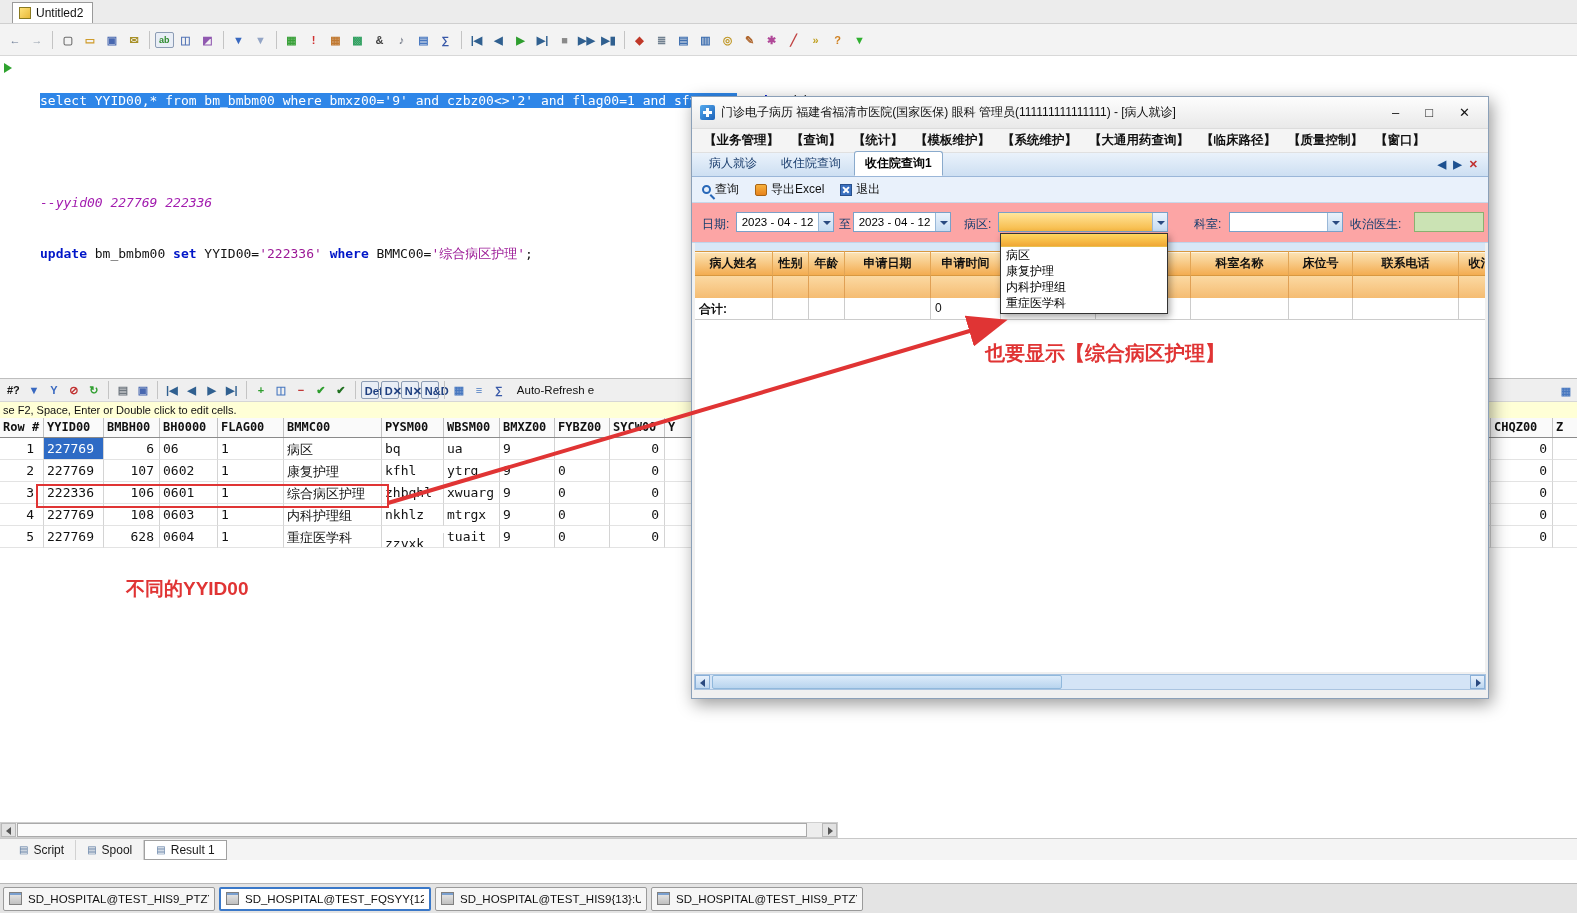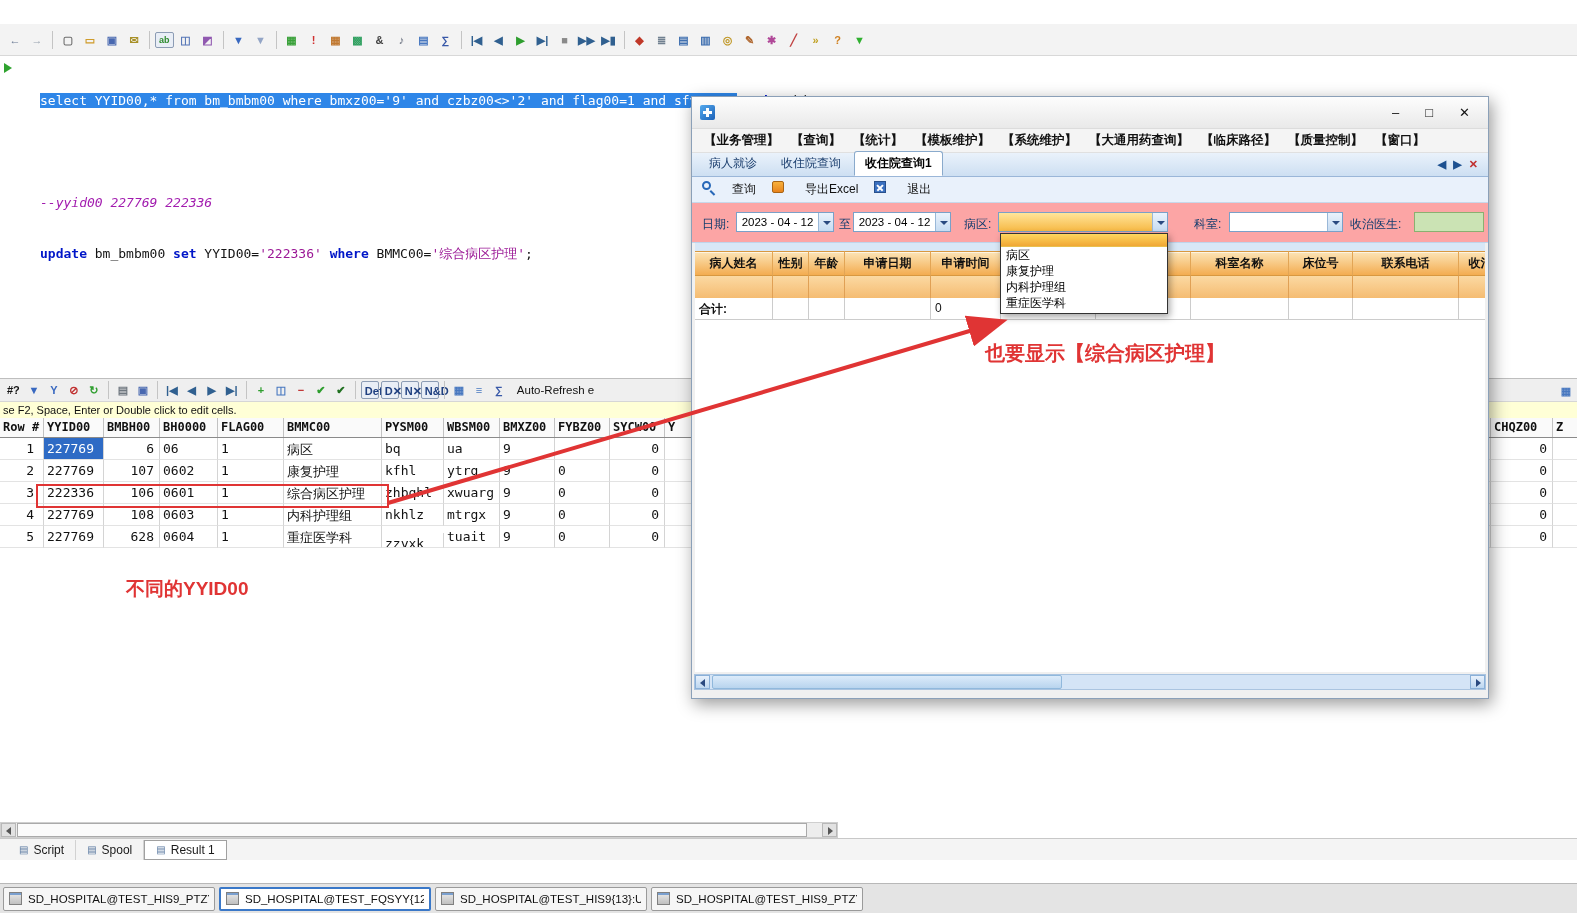--- a/index.html
+++ b/index.html
@@ -86,21 +86,21 @@
     display:flex; align-items:flex-end; padding:0 6px; }
   .wtabs-tabs { display:flex; align-items:flex-end; }
   .wtab { font-size:12px; color:#1c3f6e; padding:3px 10px; margin-right:2px; border:1px solid transparent; }
   .wtab.active { background:#fff; color:#000; font-weight:bold; border:1px solid #8aaacc; border-bottom-color:#fff;
     border-radius:3px 3px 0 0; }
   .wtabs-nav { margin-left:auto; align-self:center; display:flex; gap:7px; font-size:11px; color:#1c5090;
     padding-right:4px; font-weight:bold; }
   .wtabs-nav .closeg { color:#c03030; }
   .wtool { height:26px; background:#e9f1fb; border-bottom:1px solid #c8d8ea; display:flex; align-items:center;
     gap:16px; padding:0 10px; font-size:12px; }
-  .wtool-btn { display:flex; gap:21px; }
+  .wtool-btn { display:flex; align-items:center; gap:4px; }
   .ic-mag { width:9px; height:9px; border:2px solid #2868b8; border-radius:50%; position:relative; }
   .ic-mag:after { content:""; position:absolute; left:7px; top:7px; width:6px; height:2px; background:#2868b8;
     transform:rotate(45deg); transform-origin:0 0; }
   .ic-xls { width:12px; height:12px; background:linear-gradient(#f7b13c,#e8831c); border:1px solid #a86414; border-radius:2px; }
   .ic-exit { width:12px; height:12px; background:#3a70c0; border:1px solid #28508c; position:relative; }
   .ic-exit:before,.ic-exit:after { content:""; position:absolute; left:1px; top:4.5px; width:8px; height:1.6px; background:#fff; }
   .ic-exit:before { transform:rotate(45deg); }
   .ic-exit:after { transform:rotate(-45deg); }
 
   .wfilter { height:40px; background:#fca5a5; border-bottom:1px solid #c0d4ea; position:relative;
@@ -179,20 +179,26 @@
   .tbtn.active { background:#fff; border:2px solid #3a78c8; }
   .tbtn-icon { width:13px; height:13px; background:linear-gradient(#e8e8e8,#c0c0c0); border:1px solid #808080;
     box-shadow:inset 0 2px 0 #7aa0d0; flex:none; }
   .tbtn-label { overflow:hidden; white-space:nowrap; }
 </style>
 </head>
 <body>
 
 <div id="root">
 
+  <div class="top-tabbar">
+    <div class="etab">
+      <span class="etab-icon"></span>
+      <span>Untitled2</span>
+    </div>
+  </div>
 
   <div class="main-toolbar">
     <div class="ticons">
         <div class="ticon" style="color: rgb(106, 122, 148);">←</div>
         <div class="ticon" style="color: rgb(154, 164, 176);">→</div>
         <div class="tsep"></div>
         <div class="ticon" style="color: rgb(112, 112, 112);">▢</div>
         <div class="ticon" style="color: rgb(207, 156, 44);">▭</div>
         <div class="ticon" style="color: rgb(72, 104, 176);">▣</div>
         <div class="ticon" style="color: rgb(168, 144, 40);">✉</div>
@@ -382,20 +388,21 @@
         </div>
       </div>
   </div>
 
   <div class="red-rect"></div>
   <div class="note-yyid">不同的YYID00</div>
 
   <div class="appwin">
     <div class="wtitle">
       <span class="wicon"></span>
+      <span class="wtitle-text">门诊电子病历  福建省福清市医院(国家医保)  眼科  管理员(111111111111111) - [病人就诊]</span>
       <span class="wbtns">
         <span class="wbtn">–</span>
         <span class="wbtn">□</span>
         <span class="wbtn">✕</span>
       </span>
     </div>
     <div class="wmenu">
         <div class="menu-item">【业务管理】</div>
         <div class="menu-item">【查询】</div>
         <div class="menu-item">【统计】</div>

